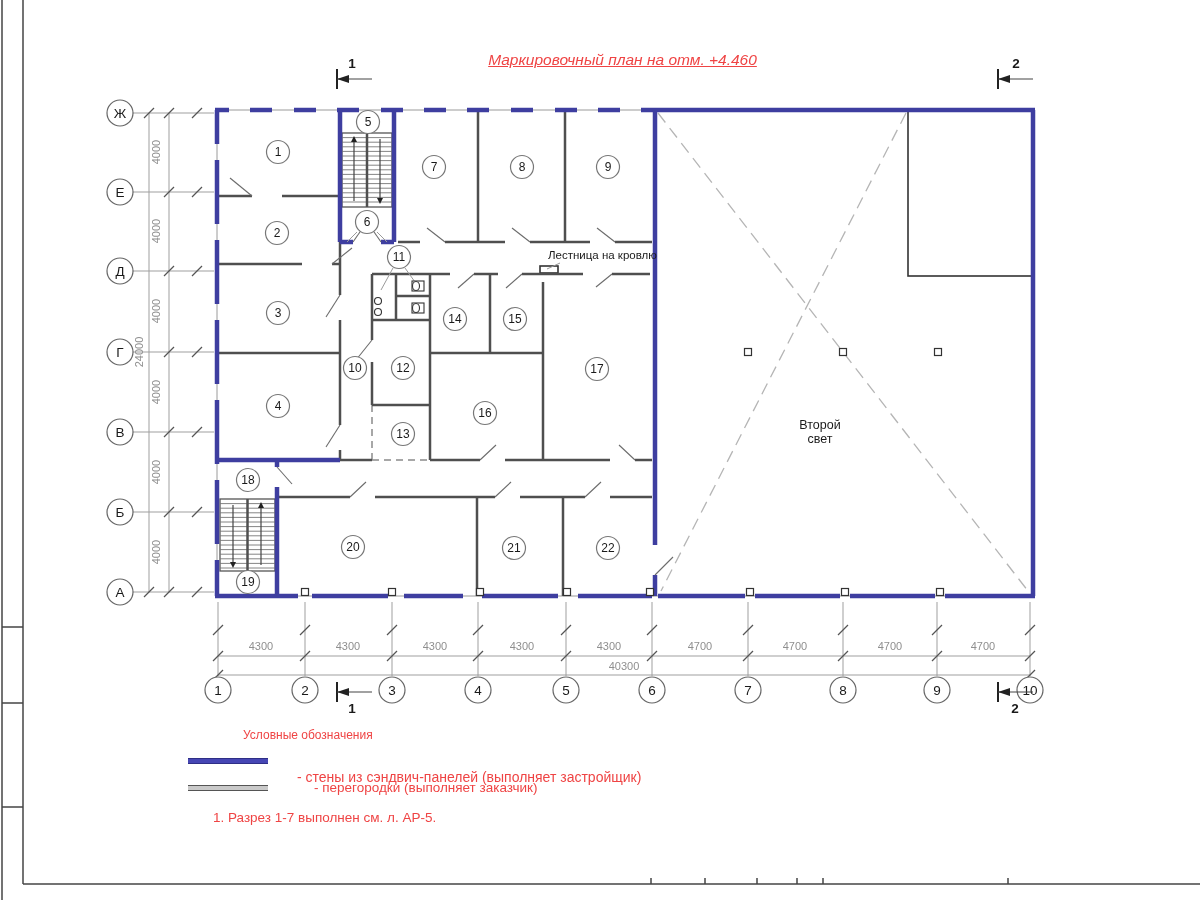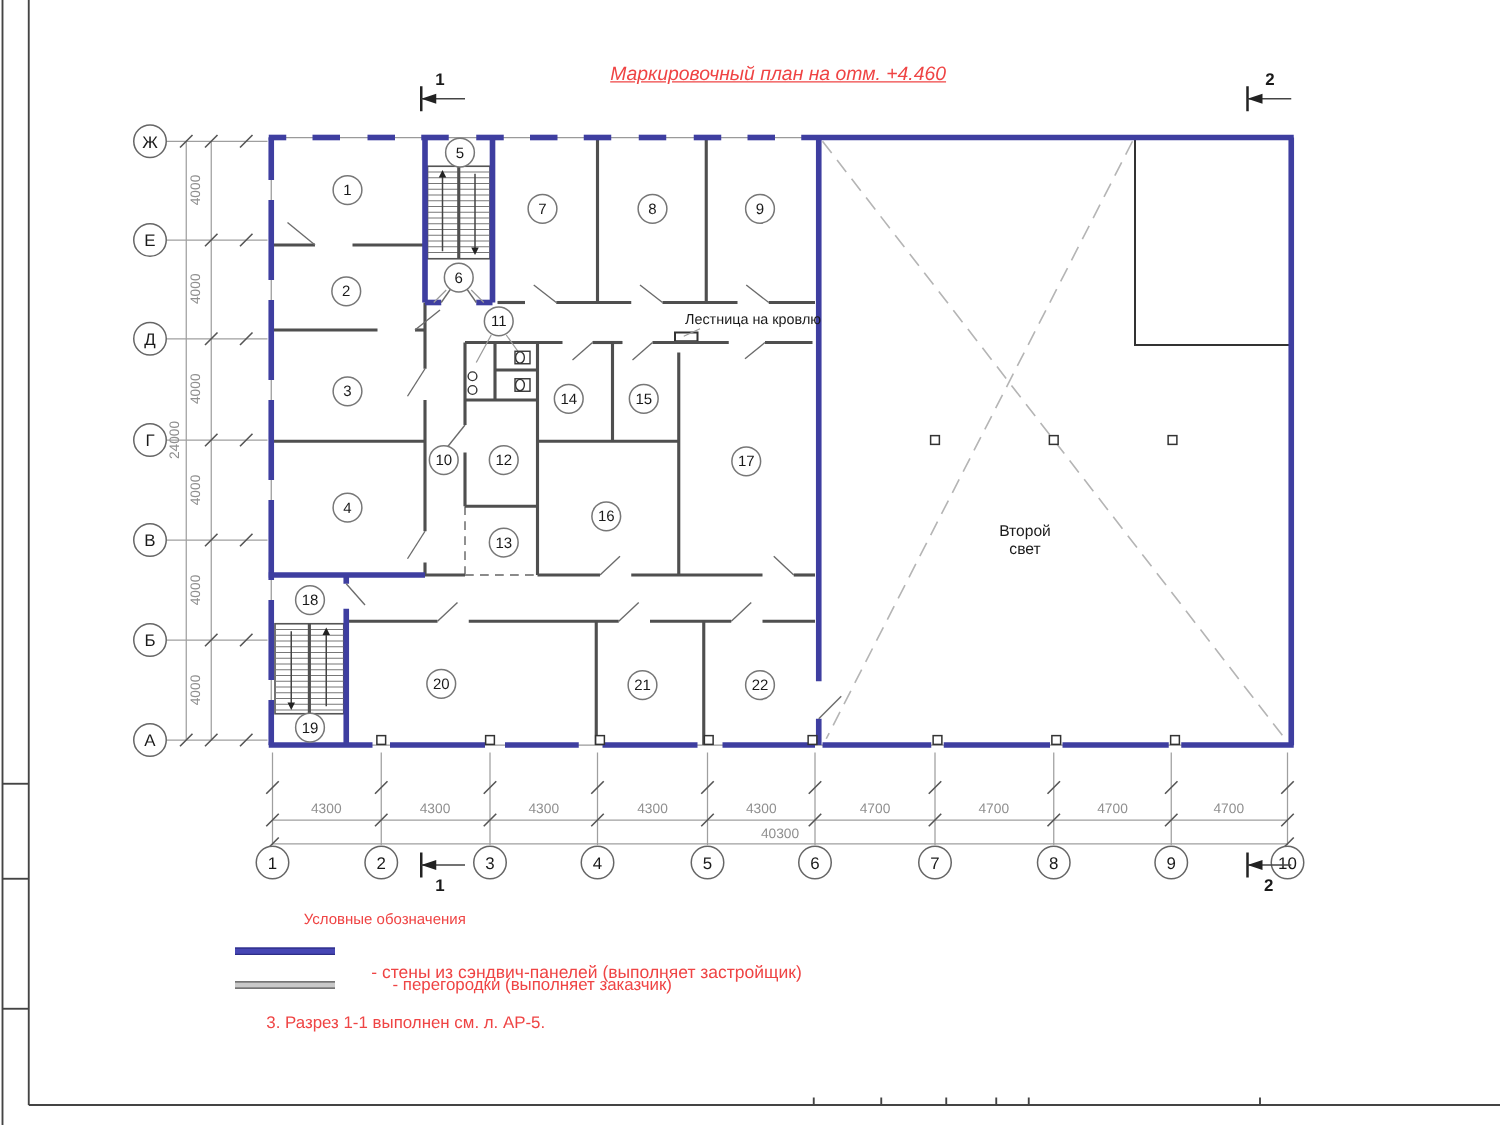--- a/index.html
+++ b/index.html
@@ -480,15 +480,15 @@
         <text x="820" y="443" class="t-lbl2" text-anchor="middle">свет</text>
       </g>
     </svg>
   <div class="ov" id="title">Маркировочный план на отм. +4.460</div>
   <div class="ov" id="legend-heading">Условные обозначения</div>
   <div class="sw" id="sw1"></div>
   <div class="ov" id="leg1">- стены из сэндвич-панелей (выполняет застройщик)</div>
   <div class="sw" id="sw2"></div>
   <div class="ov" id="leg2">- перегородки (выполняет заказчик)</div>
   <div class="ov" id="notes">
-    <div>3. Разрез 1-1 выполнен см. л. АР-5.</div>
+    <div>1. Разрез 1-7 выполнен см. л. АР-5.</div>
   </div>
 </div>
 
 </body></html>

